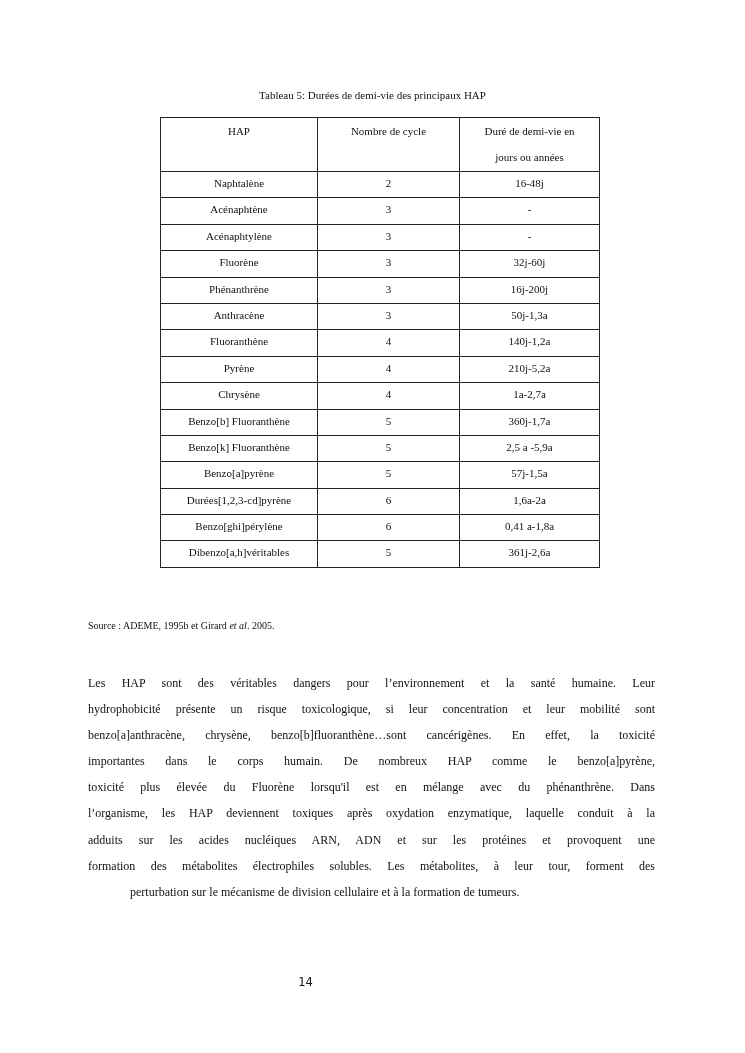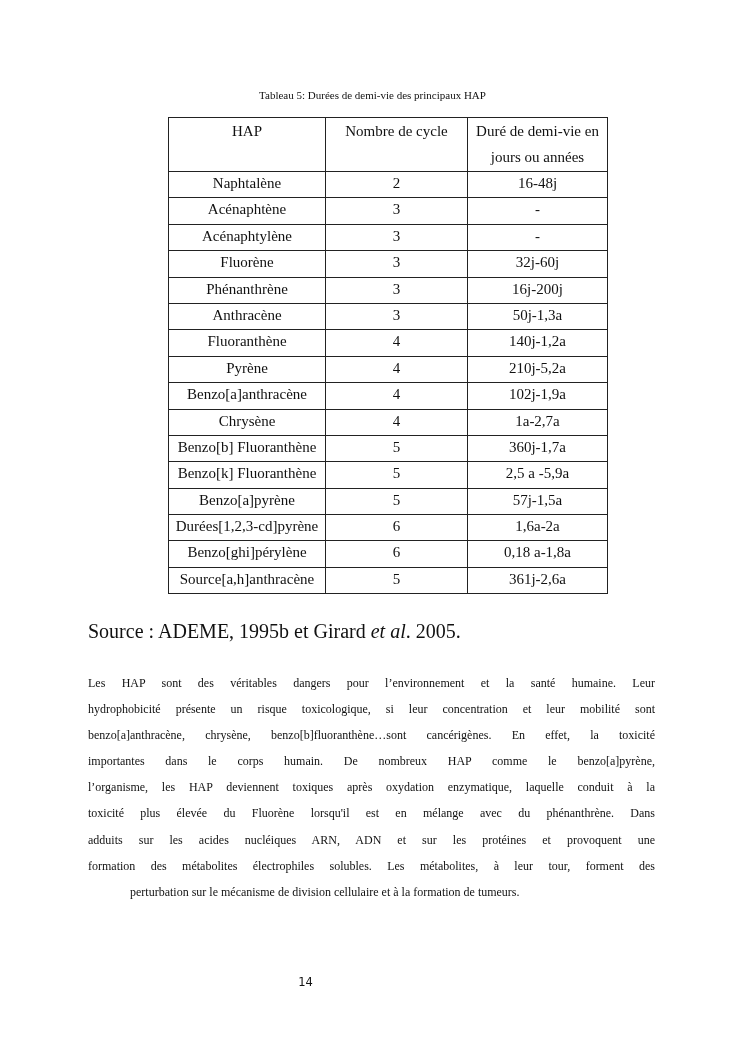--- a/index.html
+++ b/index.html
@@ -1,27 +1,27 @@
 <!DOCTYPE html>
 <html><head>
 <meta charset="utf-8">
 <style>
   html, body { margin: 0; padding: 0; background: #ffffff; }
   body { width: 745px; height: 1053px; position: relative; overflow: hidden;
          font-family: "Liberation Serif", serif; color: #111; }
   .caption { position: absolute; top: 89px; left: 0; width: 745px; text-align: center;
              font-size: 11px; }
-  table.hap { position: absolute; top: 117px; left: 168px; border-collapse: collapse;
-              font-size: 15px; }
+  table.hap { position: absolute; top: 117px; left: 160px; border-collapse: collapse;
+              font-size: 11px; }
   table.hap td, table.hap th { border: 1px solid #222; text-align: center; vertical-align: top;
               font-weight: normal; padding: 0; }
   table.hap th { height: 53px; line-height: 26px; padding-top: 0; }
   table.hap td { height: 25.4px; line-height: 23px; }
   .c1 { width: 156px; } .c2 { width: 141px; } .c3 { width: 139px; }
-  .source { position: absolute; top: 620px; left: 88px; font-size: 20px; }
+  .source { position: absolute; top: 620px; left: 88px; font-size: 10px; }
   .para { position: absolute; top: 670px; left: 88px; width: 567px; font-size: 12px;
           line-height: 26.1px; text-align: justify; }
   .para span.line { display: block; text-align: justify; text-align-last: justify; }
   .para span.line.last { text-align-last: left; margin-left: 42px; }
   .pagenum { position: absolute; top: 975px; left: 0; width: 611px; text-align: center;
              font-family: "DejaVu Sans", sans-serif; font-size: 11.5px; }
 </style>
 </head>
 <body>
 
@@ -73,25 +73,20 @@
         <td>Fluoranthène</td>
         <td>4</td>
         <td>140j-1,2a</td>
       </tr>
       <tr>
         <td>Pyrène</td>
         <td>4</td>
         <td>210j-5,2a</td>
       </tr>
       <tr>
-        <td>Benzo[a]anthracène</td>
-        <td>4</td>
-        <td>102j-1,9a</td>
-      </tr>
-      <tr>
         <td>Chrysène</td>
         <td>4</td>
         <td>1a-2,7a</td>
       </tr>
       <tr>
         <td>Benzo[b] Fluoranthène</td>
         <td>5</td>
         <td>360j-1,7a</td>
       </tr>
       <tr>
@@ -105,37 +100,37 @@
         <td>57j-1,5a</td>
       </tr>
       <tr>
         <td>Durées[1,2,3-cd]pyrène</td>
         <td>6</td>
         <td>1,6a-2a</td>
       </tr>
       <tr>
         <td>Benzo[ghi]pérylène</td>
         <td>6</td>
-        <td>0,18 a-1,8a</td>
+        <td>0,41 a-1,8a</td>
       </tr>
       <tr>
-        <td>Source[a,h]anthracène</td>
+        <td>Dibenzo[a,h]véritables</td>
         <td>5</td>
         <td>361j-2,6a</td>
       </tr>
     </tbody>
 </table>
 
 <div class="source"><span>Source : ADEME, 1995b et Girard </span><i>et al</i><span>. 2005.</span></div>
 
 <div class="para" id="para">
     <span class="line">Les HAP sont des véritables dangers pour l’environnement et la santé humaine. Leur</span>
     <span class="line">hydrophobicité présente un risque toxicologique, si leur concentration et leur mobilité sont</span>
     <span class="line">benzo[a]anthracène, chrysène, benzo[b]fluoranthène…sont cancérigènes. En effet, la toxicité</span>
     <span class="line">importantes dans le corps humain. De nombreux HAP comme le benzo[a]pyrène,</span>
+    <span class="line">toxicité plus élevée du Fluorène lorsqu'il est en mélange avec du phénanthrène. Dans</span>
     <span class="line">l’organisme, les HAP deviennent toxiques après oxydation enzymatique, laquelle conduit à la</span>
-    <span class="line">toxicité plus élevée du Fluorène lorsqu'il est en mélange avec du phénanthrène. Dans</span>
     <span class="line">adduits sur les acides nucléiques ARN, ADN et sur les protéines et provoquent une</span>
     <span class="line">formation des métabolites électrophiles solubles. Les métabolites, à leur tour, forment des</span>
     <span class="line last">perturbation sur le mécanisme de division cellulaire et à la formation de tumeurs.</span>
   </div>
 
 <div class="pagenum">14</div>
 
 </body></html>

